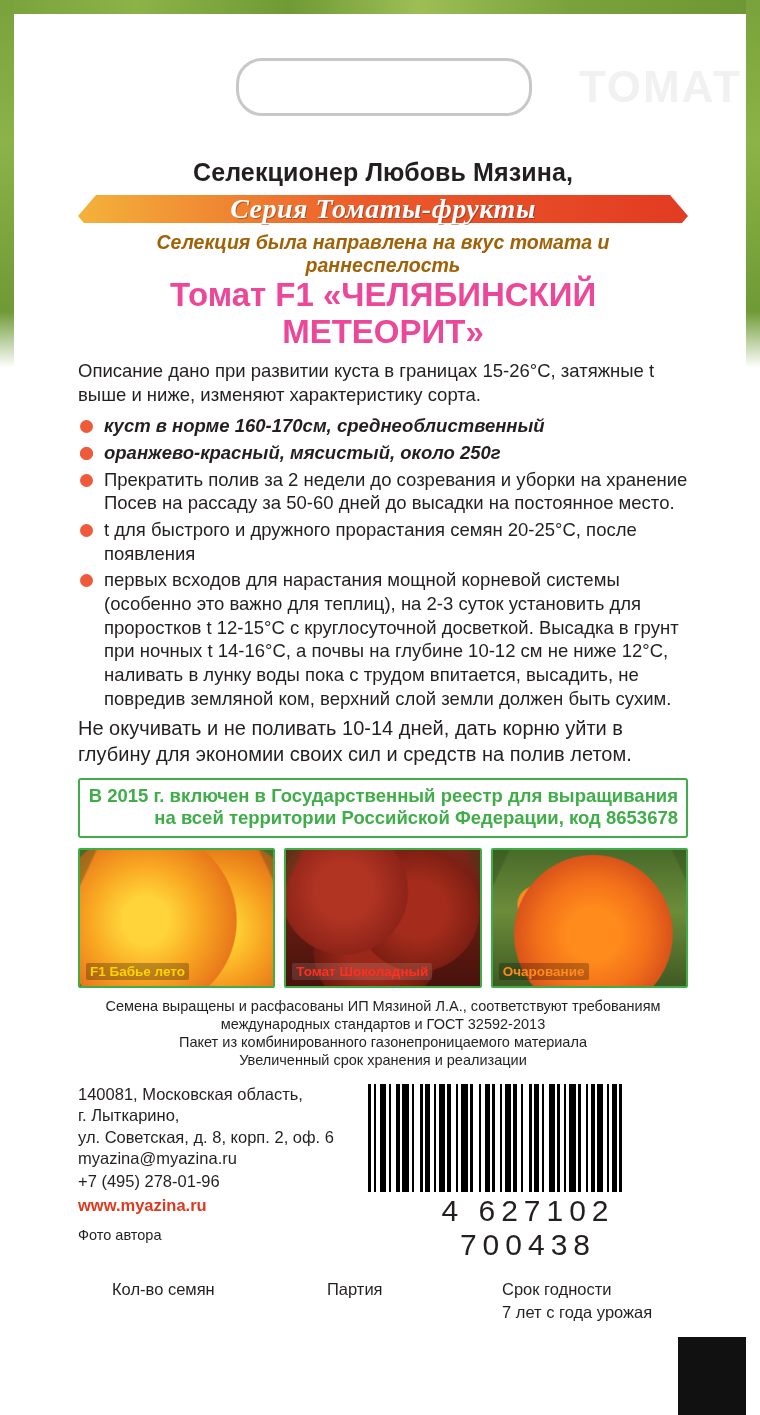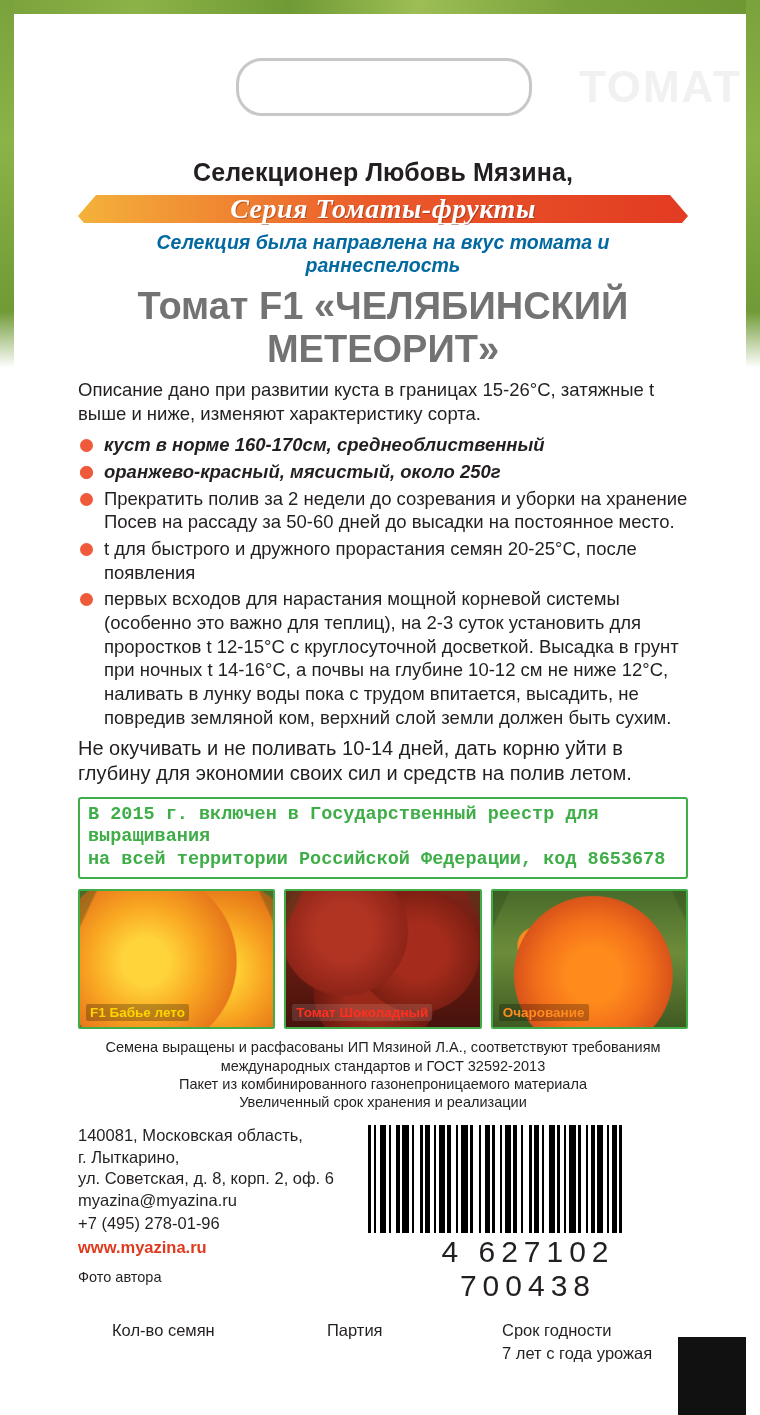--- a/index.html
+++ b/index.html
@@ -112,29 +112,28 @@
     background: #ffffff;
   }
   .series-banner::before { left: 0; clip-path: polygon(0 0, 100% 0, 0 50%, 100% 100%, 0 100%); }
   .series-banner::after  { right: 0; clip-path: polygon(100% 0, 0 0, 100% 50%, 0 100%, 100% 100%); }
 
   .selection-note {
     margin-top: 8px;
     font-size: 19.5px;
     font-weight: bold;
     font-style: italic;
-    color: #0369a1;
+    color: #a16207;
     text-align: center;
   }
 
   .product-title {
-    margin-top: 8px;
-    font-size: 38px;
-    font-weight: bold;
-    color: #737373;
+    font-size: 33px;
+    font-weight: bold;
+    color: #ec4899;
     line-height: 1.12;
     text-align: center;
   }
 
   .intro {
     margin-top: 8px;
     font-size: 18.5px;
     line-height: 1.28;
     color: #231f20;
   }
@@ -168,26 +167,25 @@
     line-height: 1.28;
     margin-top: 6px;
   }
 
   
   .registry {
     margin-top: 10px;
     border: 2px solid #3fae49;
     border-radius: 3px;
     padding: 5px 8px 6px 8px;
-    text-align: left;
+    text-align: right;
     color: #3fae49;
     font-weight: bold;
     font-size: 18.5px;
     line-height: 1.22;
-    font-family: Liberation Mono, monospace;
   }
 
   
   .photo-row {
     margin-top: 10px;
     display: flex;
     gap: 9px;
   }
   .photo {
     position: relative;

